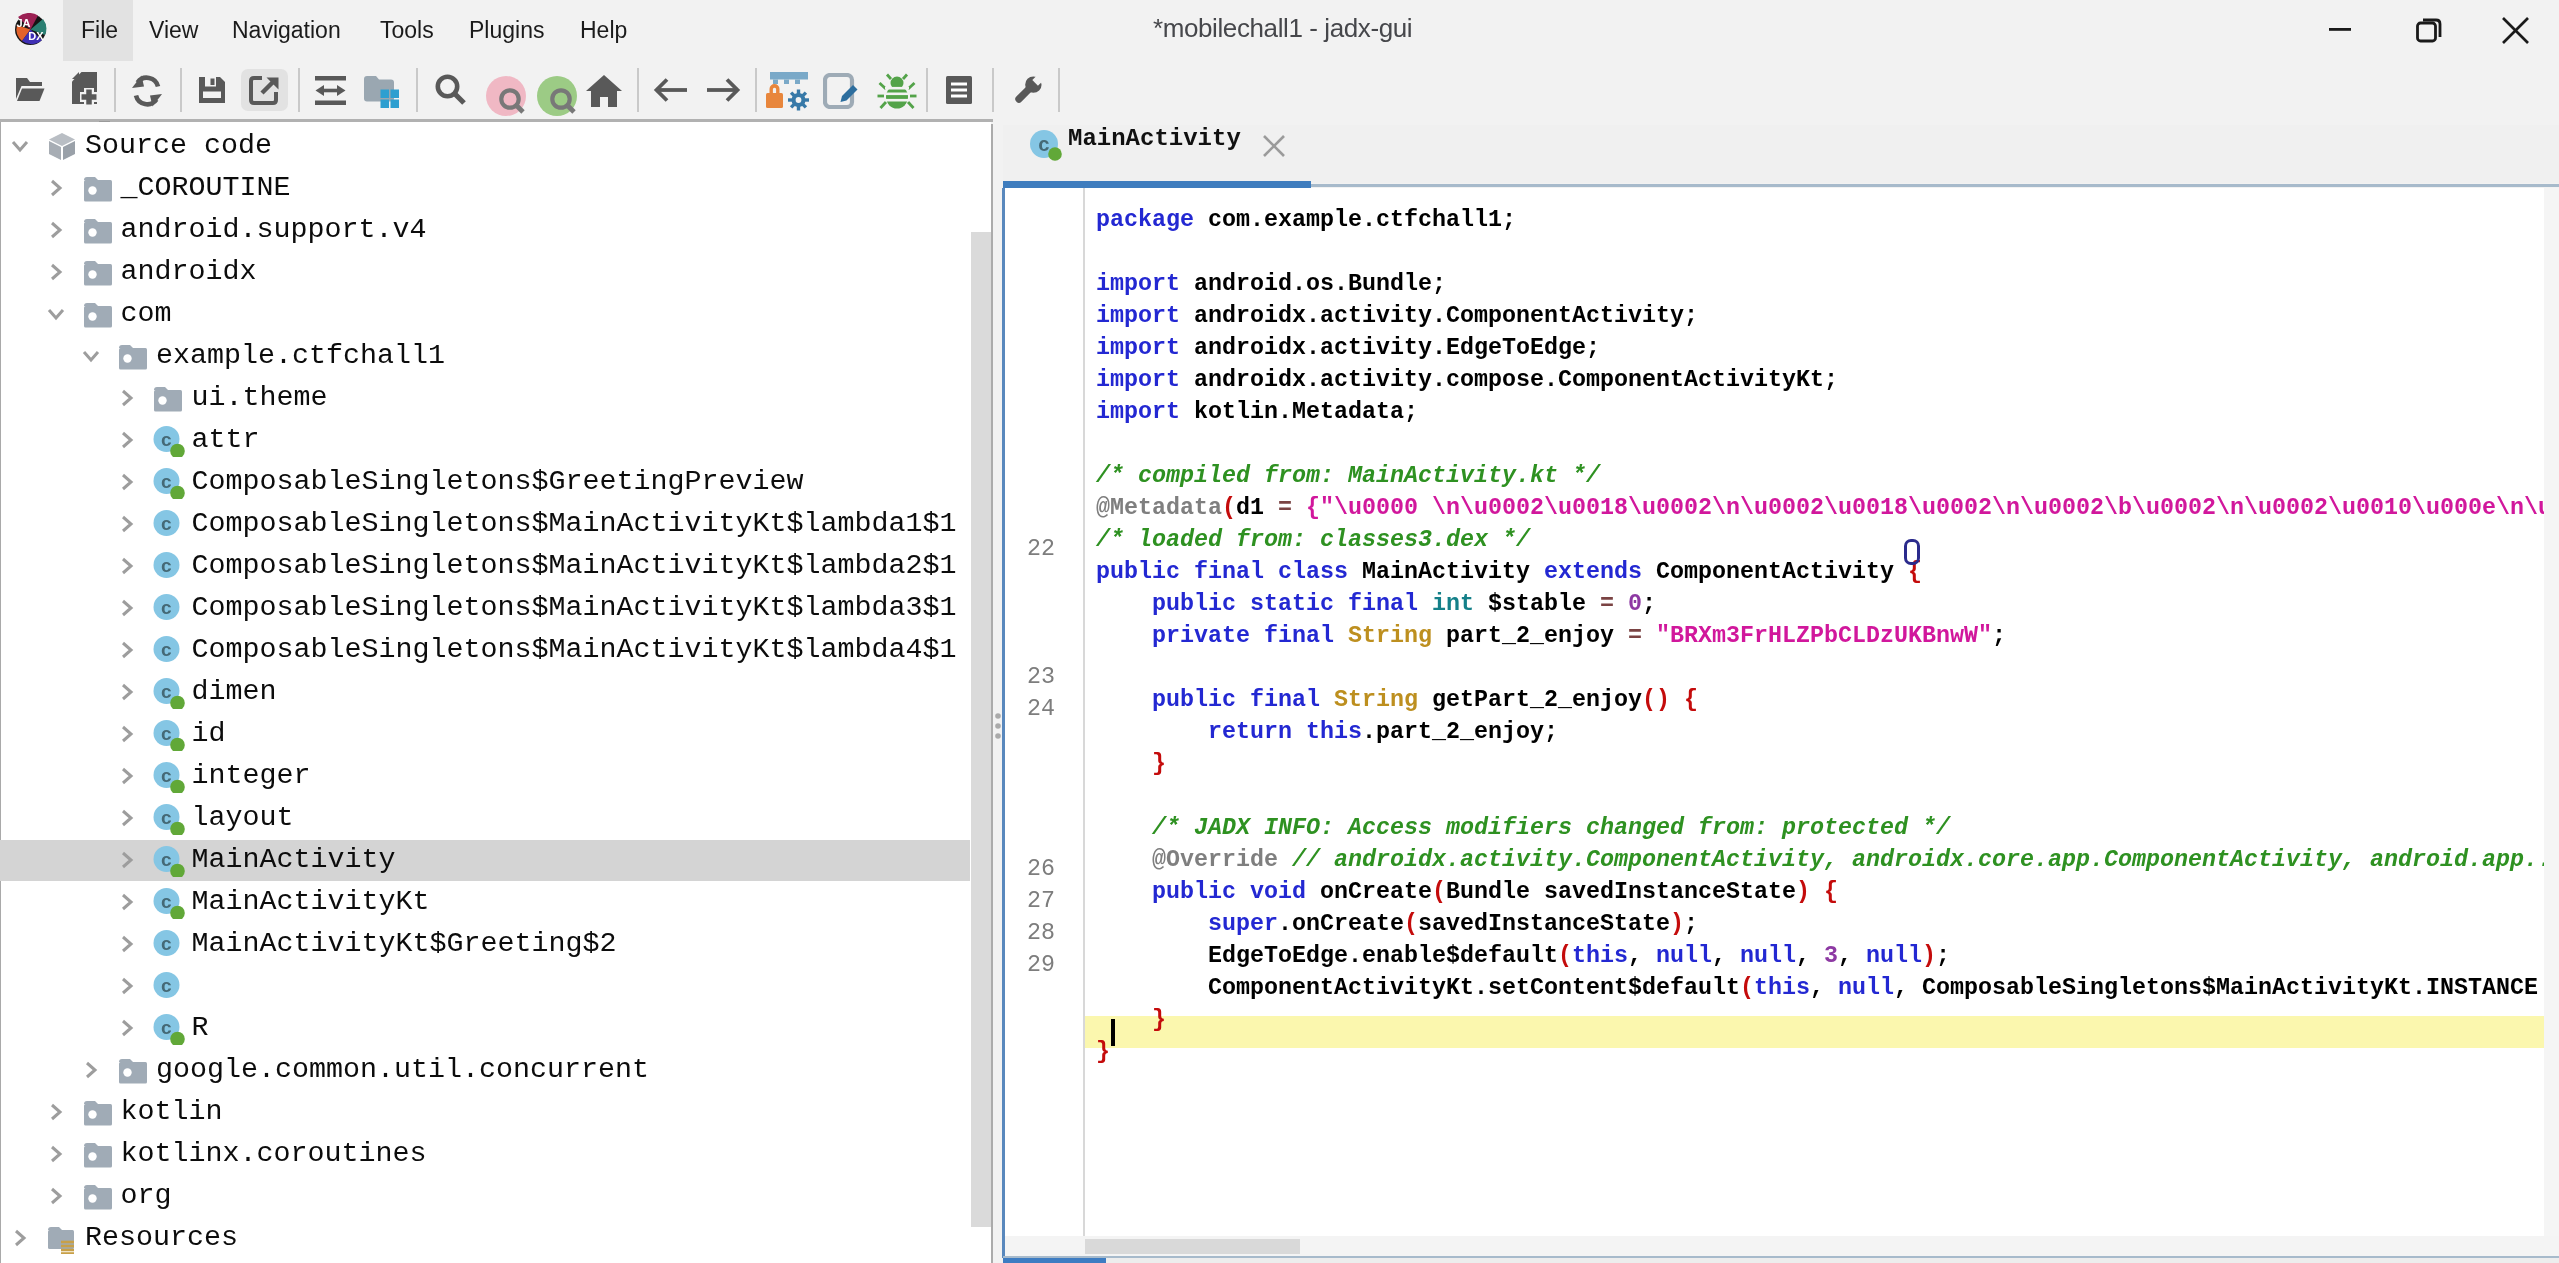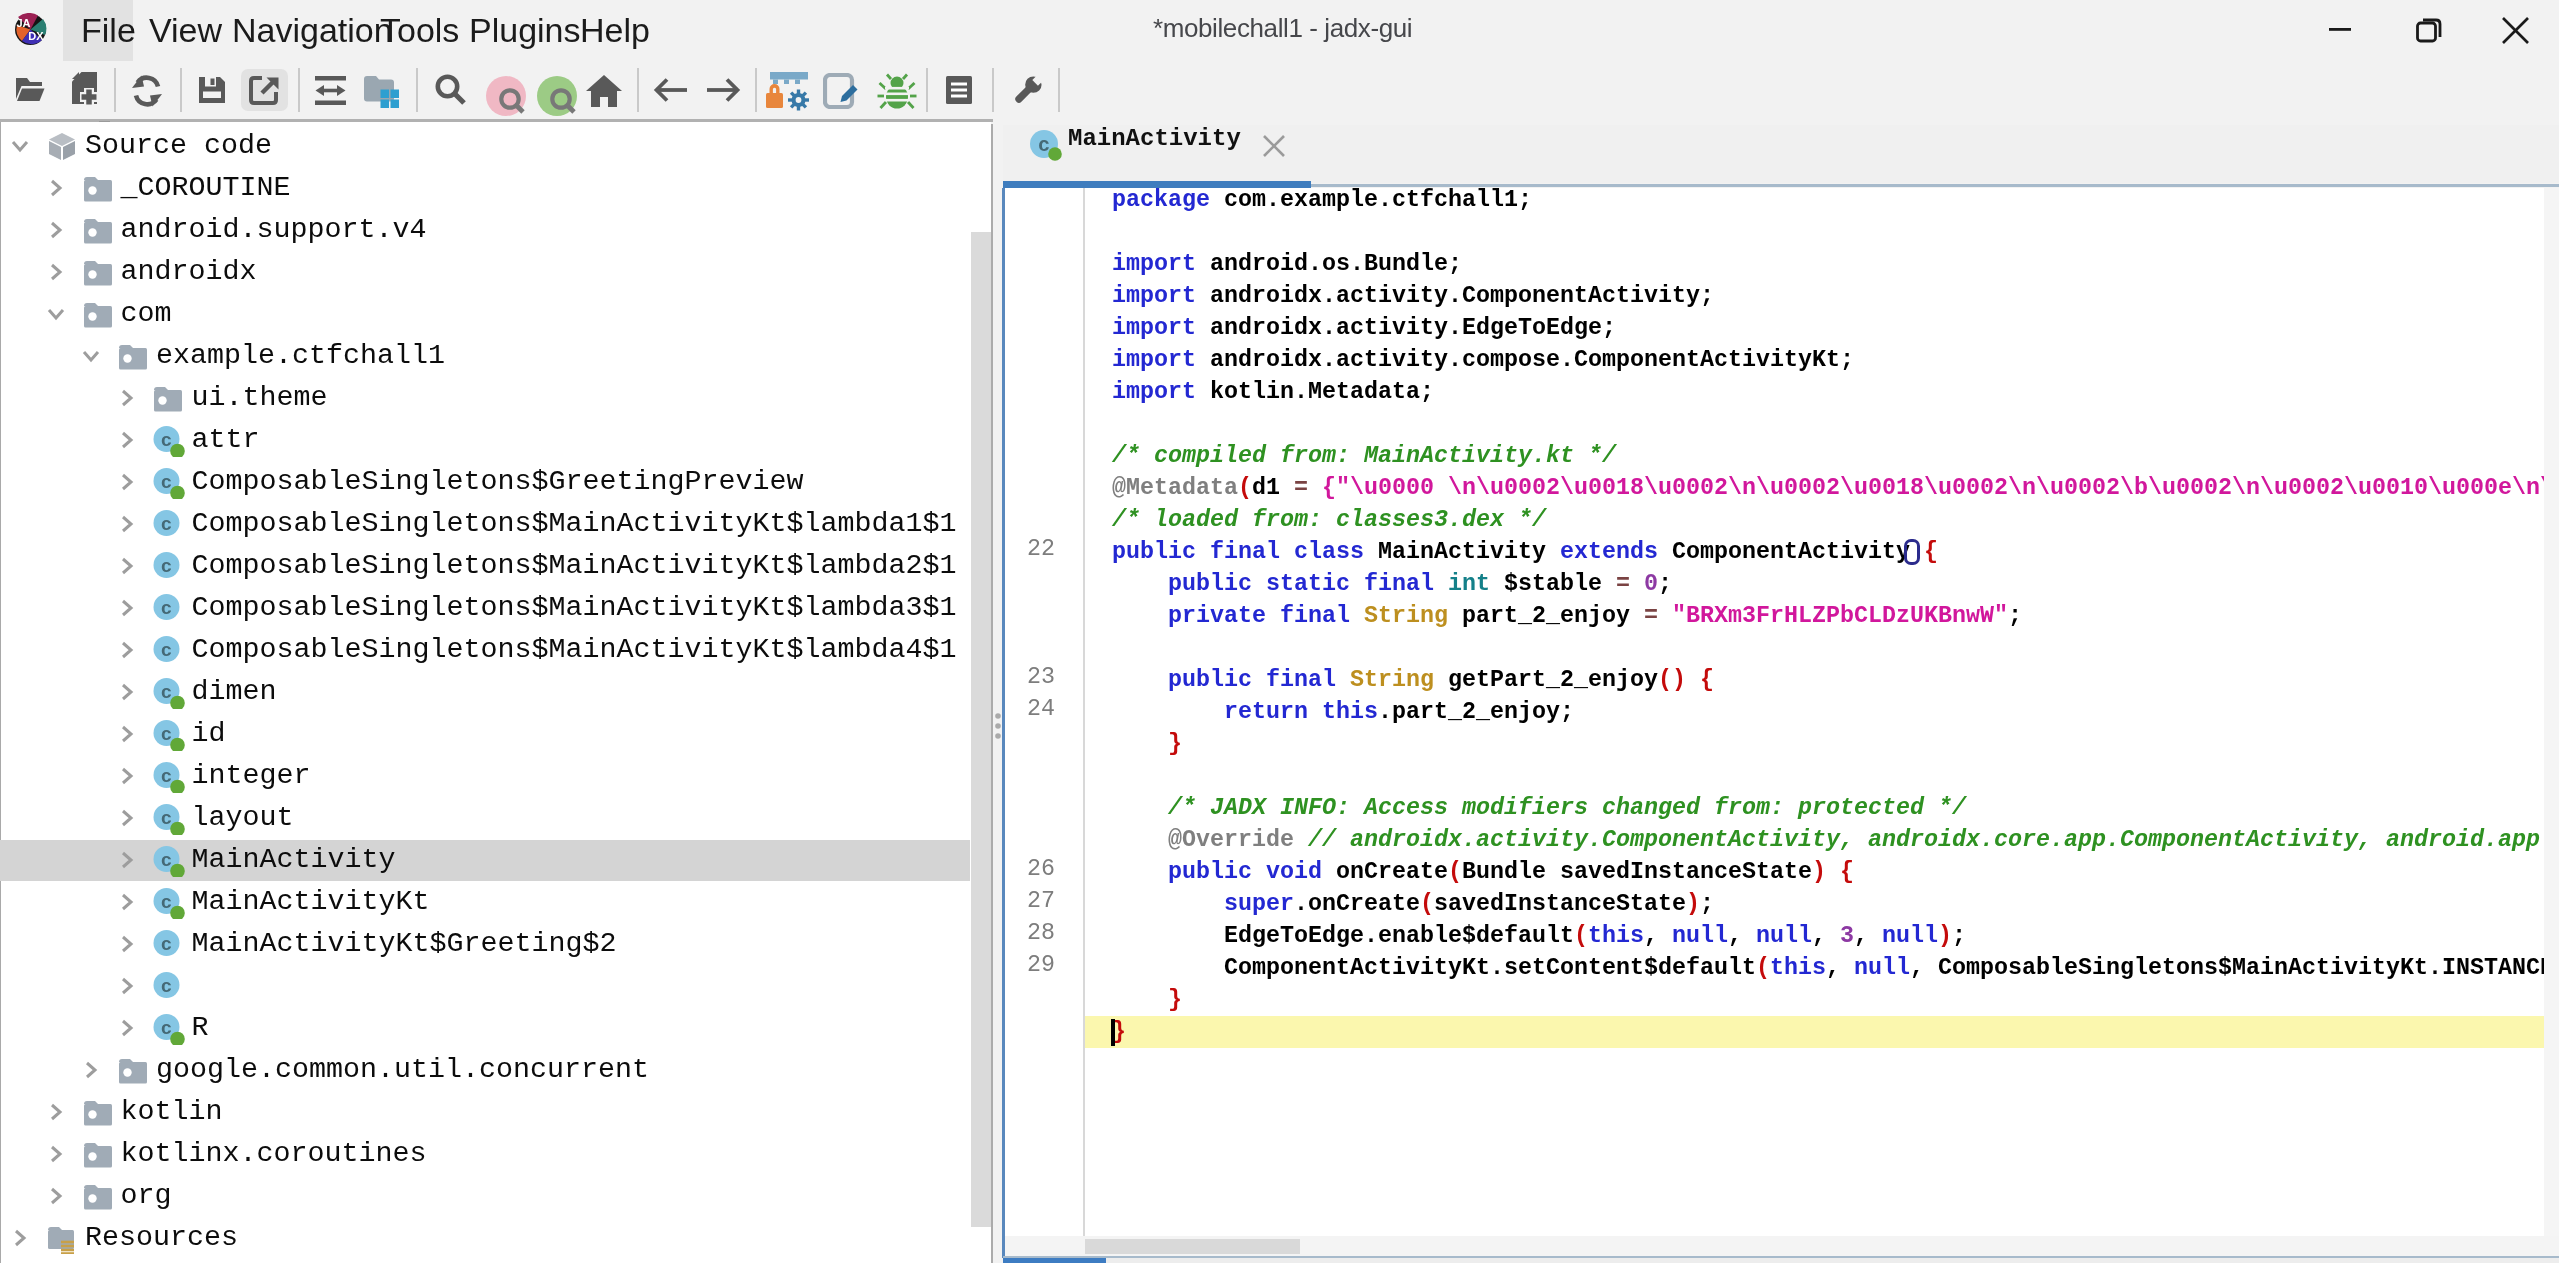--- a/index.html
+++ b/index.html
@@ -1,20 +1,20 @@
 <!DOCTYPE html>
 <html><head><meta charset="utf-8">
 <style>
 * { margin:0; padding:0; box-sizing:border-box; }
 html,body { width:2559px; height:1263px; overflow:hidden; background:#f2f2f2;
   font-family:"Liberation Sans", sans-serif; }
 .abs { position:absolute; }
-.mi { top:0; height:56px; line-height:61px; font-size:34px; color:#1b1b1b; }
+.mi { top:0; height:56px; line-height:61px; font-size:23px; color:#1b1b1b; }
 .tl { height:42px; line-height:42px; font-family:"Liberation Mono",monospace; font-size:28.34px; color:#0c0c0c; white-space:pre; }
-.cl { position:absolute; left:27px; height:32px; line-height:32px; white-space:pre; }
+.cl { position:absolute; left:11px; height:32px; line-height:32px; white-space:pre;margin-top:20px; }
 .gn { position:absolute; right:30px; height:32px; line-height:32px; color:#7d7d7d;
   font:23.33px "Liberation Mono",monospace; }
 .k { color:#2328d2; }
 .c { color:#2e9121; font-style:italic;text-align:center; }
 .g { color:#7f7f7f; }
 .r { color:#c40b0b; }
 .o { color:#7a4343; }
 .n { color:#8d39a3; }
 .s { color:#d1179c; }
 .t { color:#148089; }

